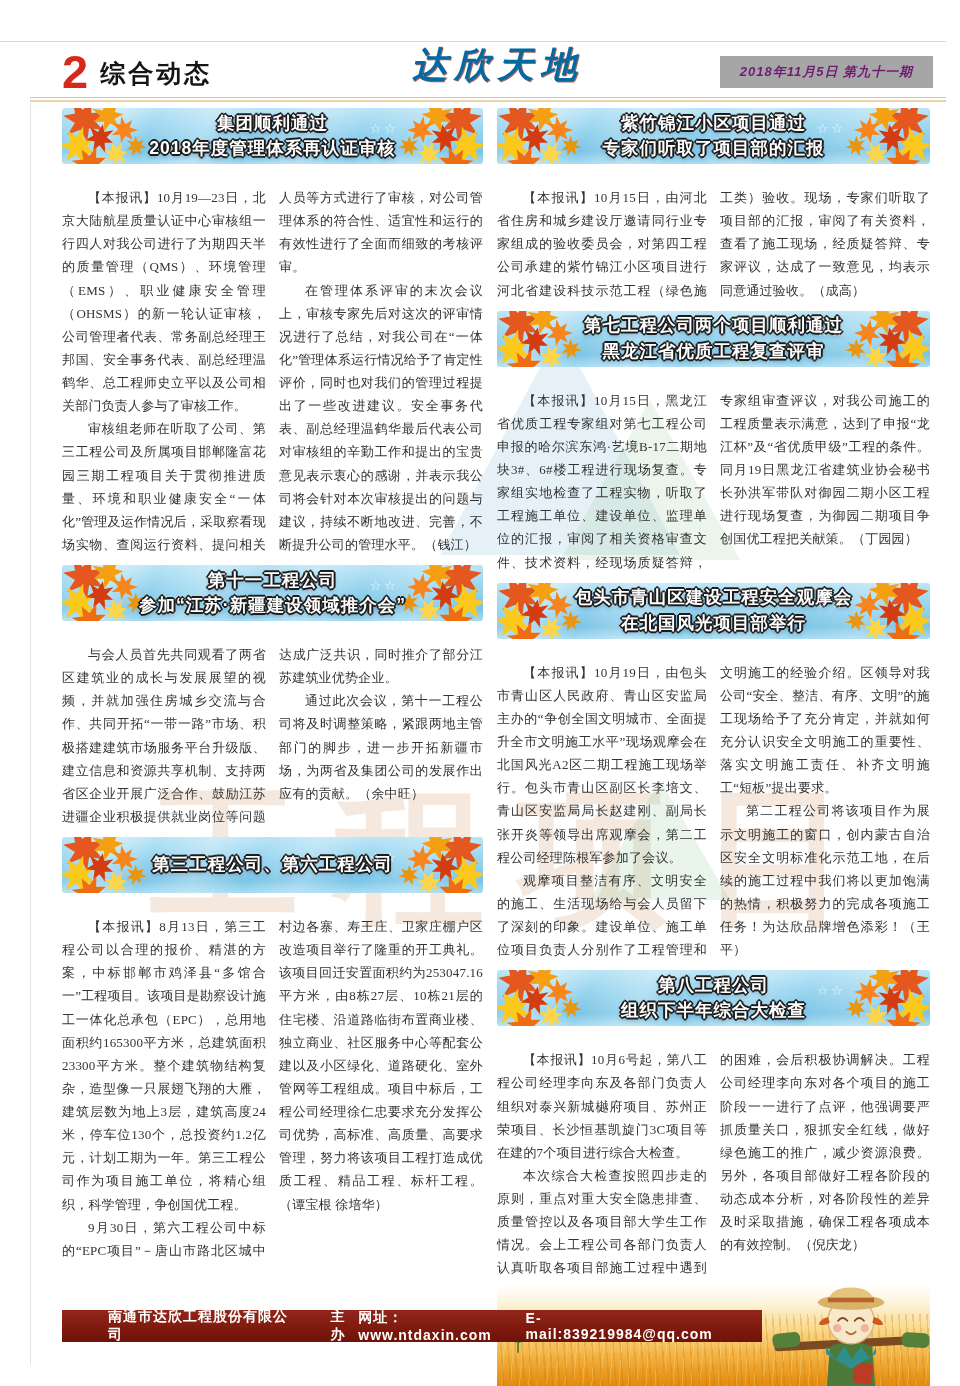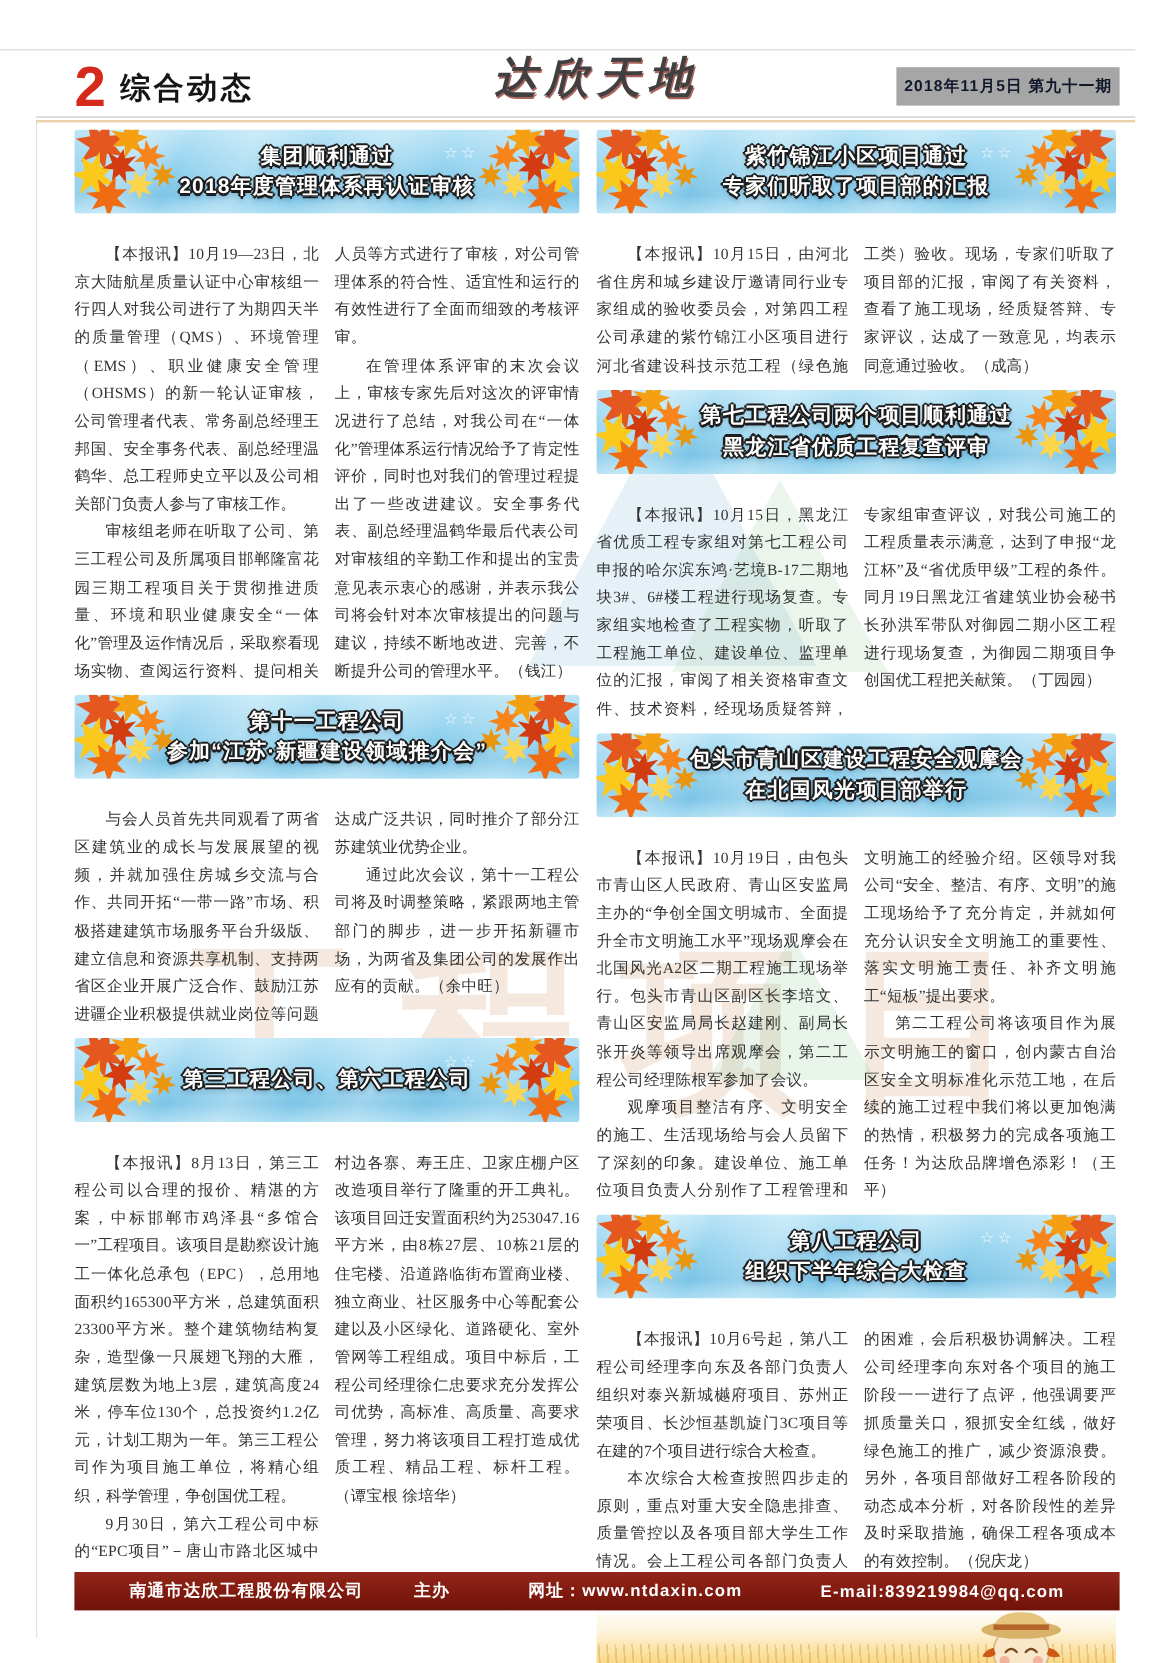--- a/index.html
+++ b/index.html
@@ -13,24 +13,24 @@
   .hairline-left { position:absolute; top:100px; left:30px; width:1px; height:1265px; background:#e3e3e3; }
 
   
   .header { position:absolute; top:46px; left:62px; width:871px; height:48px;
             font-family:"Liberation Sans","DejaVu Sans",sans-serif; }
   .header-left { position:absolute; left:0; bottom:2px; display:flex; align-items:flex-end; gap:12px; }
   .page-number { font-size:47px; line-height:0.85; font-weight:bold; color:#d5291c; }
   .section-title { font-size:25px; font-weight:bold; color:#151515; letter-spacing:3px; padding-bottom:2px; }
   .masthead { position:absolute; left:0; right:0; bottom:4px; text-align:center;
               font-family:"Liberation Serif","DejaVu Serif",serif; font-weight:bold; font-style:italic;
-              font-size:36px; color:#404040; letter-spacing:7px;
+              font-size:36px; color:#0369a1; letter-spacing:7px;
               text-shadow:1px 1px 0 rgba(125,14,6,0.65); }
-  .issue-box { position:absolute; right:0; top:10px; background:#a6a6a6; color:#0f172a;
-               font-size:13px; font-weight:bold; padding:7px 6px; letter-spacing:1px; }
+  .issue-box { position:absolute; right:0; top:10px; background:#a6a6a6; color:#701a75;
+               font-size:13px; font-weight:bold; padding:7px 20px; letter-spacing:1px;font-style:italic; }
   .header-rules { position:absolute; top:97px; left:30px; width:916px; }
   .rule-gray { height:1px; background:#c9c9c9; }
   .rule-tan  { height:2px; background:#ecd2a9; margin-top:2px; }
 
   
   .watermark-text { position:absolute; top:758px; left:150px; z-index:0;
     font-size:150px; font-weight:bold; letter-spacing:34px; white-space:nowrap;
     color:rgba(201,141,94,0.20); font-family:"Liberation Serif",serif; }
   .tri { position:absolute; width:0; height:0; z-index:0; }
   .tri-1 { top:330px; left:440px; border-left:120px solid transparent;
@@ -41,21 +41,21 @@
            border-right:70px solid transparent; border-bottom:120px solid rgba(156,203,158,0.22); }
 
   
   .content { position:absolute; top:108px; left:62px; width:868px; display:flex; gap:14px; z-index:1; }
   .col { display:block; }
   .col-left  { width:421px; }
   .col-right { width:433px; }
   .article { margin-bottom:9px; }
 
   
-  .banner { position:relative; height:70px; border-radius:3px; overflow:hidden;
+  .banner { position:relative; height:56px; border-radius:3px; overflow:hidden;
     display:flex; align-items:center; justify-content:center;
     background:
       linear-gradient(115deg, rgba(255,255,255,0) 0%, rgba(255,255,255,0.38) 12%, rgba(255,255,255,0) 22%,
         rgba(255,255,255,0.30) 34%, rgba(255,255,255,0) 46%, rgba(255,255,255,0.26) 58%,
         rgba(255,255,255,0) 70%, rgba(255,255,255,0.22) 84%, rgba(255,255,255,0) 95%),
       linear-gradient(180deg, #b9e4f6 0%, #93d2ee 45%, #7cc4e6 78%, #a6dcf2 100%);
   }
   .banner-title { position:relative; z-index:2; text-align:center;
     font-family:"Liberation Sans","DejaVu Sans",sans-serif; font-weight:bold;
     font-size:17.5px; line-height:1.45; color:#ffffff; letter-spacing:1px;
@@ -81,21 +81,21 @@
   .wheat-bg { position:absolute; inset:0;
     background:linear-gradient(180deg,#ffffff 0%, #fdf4dd 16%, #fada8c 38%, #f3b241 62%, #e68f12 84%, #d97f0d 100%); }
   .wheat-stalks { position:absolute; left:0; right:0; bottom:0; height:74%; opacity:0.55;
     background:
       repeating-linear-gradient(86deg, rgba(189,115,15,0.45) 0 1.5px, rgba(0,0,0,0) 1.5px 7px),
       repeating-linear-gradient(94deg, rgba(250,228,160,0.5) 0 1px, rgba(0,0,0,0) 1px 9px); }
   .scarecrow-svg { position:absolute; right:0; bottom:-2px; width:158px; height:120px; z-index:2; }
   .sprout-svg { position:absolute; left:8px; bottom:46px; width:26px; height:26px; z-index:2; opacity:0.85; }
 
   
-  .footer-bar { position:absolute; left:62px; width:871px; bottom:44px; height:32px; z-index:2;
+  .footer-bar { position:absolute; left:62px; width:700px; bottom:44px; height:32px; z-index:2;
     background:linear-gradient(180deg,#93261a 0%, #7a170c 70%, #6e1309 100%);
     display:flex; align-items:center; justify-content:space-between;
     color:#ffffff; font-family:"Liberation Sans","DejaVu Sans",sans-serif;
     font-size:14px; font-weight:bold; padding:0 46px; box-sizing:border-box; letter-spacing:1px; }
   .footer-group { display:flex; gap:42px; }
 </style>
 </head>
 <body>
 
 <svg width="0" height="0" style="position:absolute" aria-hidden="true">

